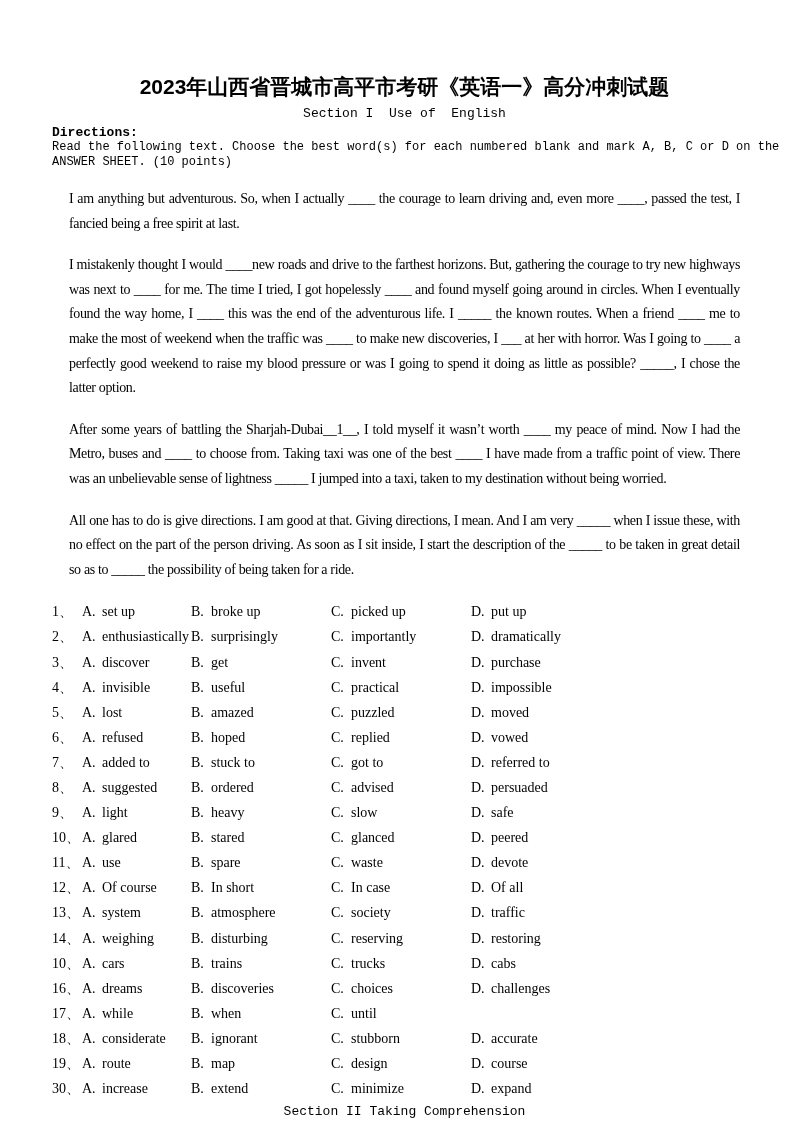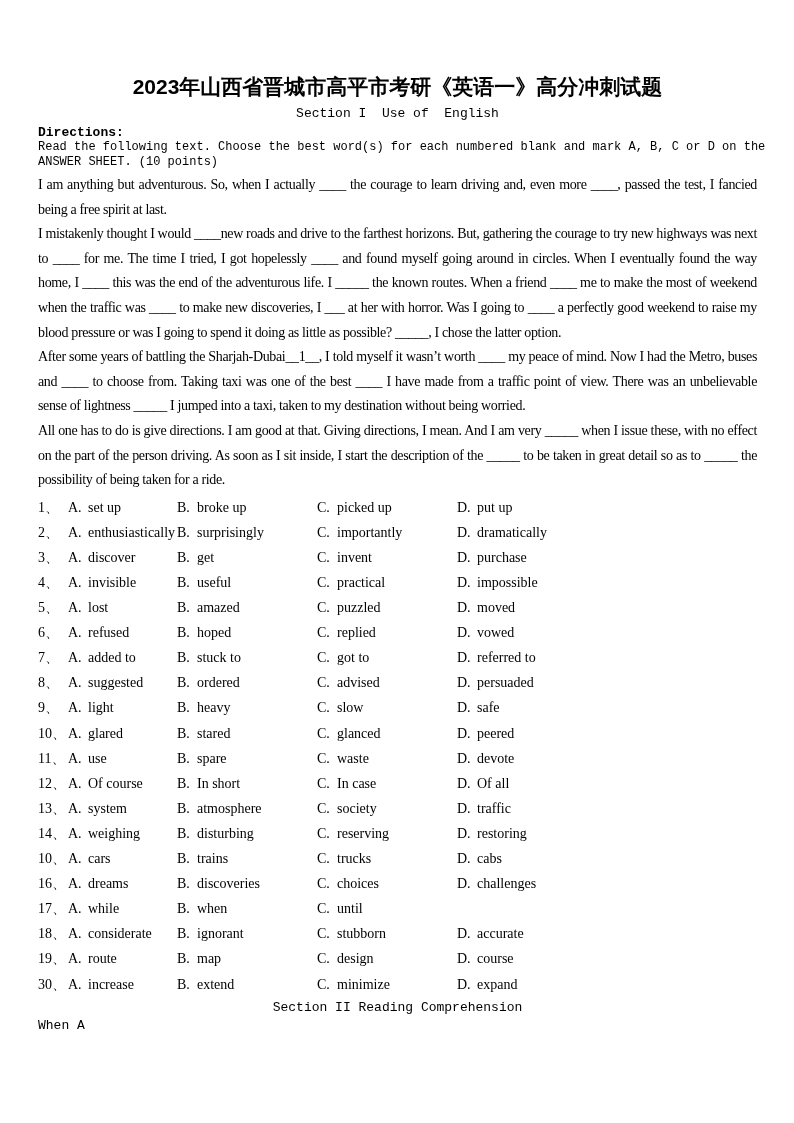--- a/index.html
+++ b/index.html
@@ -1,35 +1,35 @@
 <!DOCTYPE html>
 <html><head>
 <meta charset="utf-8">
 <style>
   html,body{margin:0;padding:0;background:#ffffff;}
   .page{
     position:relative;
     width:794px;height:1123px;
     box-sizing:border-box;
-    padding:74px 37px 0 38px;
+    padding:74px 37px 0 52px;
     background:#ffffff;color:#000000;
     font-family:"Liberation Serif","DejaVu Serif",serif;
     overflow:hidden;
   }
   .title{
     font-family:"Liberation Sans","DejaVu Sans",sans-serif;
     font-size:21px;font-weight:bold;text-align:center;
     line-height:25px;margin:0 0 7px 0;
   }
   .mono{font-family:"Liberation Mono","DejaVu Sans Mono",monospace;}
   .section-heading{font-size:13px;text-align:center;line-height:16px;white-space:pre-wrap;}
   .directions-label{font-size:13px;font-weight:bold;line-height:15px;margin-top:3px;}
   .directions-line{font-size:12px;line-height:15px;white-space:nowrap;}
   .passage{font-size:14px;letter-spacing:-0.35px;line-height:24.6px;text-align:justify;margin-top:3px;}
-  .passage p{margin:0;}
+  .passage p{margin:17px;}
   .questions{font-size:14px;margin-top:2px;}
   .q-row{
     display:grid;
     grid-template-columns:30px 109px 140px 140px auto;
     height:25.1px;line-height:25.1px;
     white-space:nowrap;
   }
   .q-letter{display:inline-block;width:20px;}
   .section2-heading{font-size:13px;text-align:center;line-height:16px;margin-top:3px;}
   .part-label{font-size:13px;line-height:16px;margin-top:2px;}
@@ -188,15 +188,15 @@
       </div>
       <div class="q-row">
         <span class="q-num">30、</span>
         <span class="q-opt"><span class="q-letter">A.</span>increase</span>
         <span class="q-opt"><span class="q-letter">B.</span>extend</span>
         <span class="q-opt"><span class="q-letter">C.</span>minimize</span>
         <span class="q-opt"><span class="q-letter">D.</span>expand</span>
       </div>
     </div>
 
-  <div class="section2-heading mono">Section II Reading Comprehension</div>
+  <div class="section2-heading mono">Section II Taking Comprehension</div>
   <div class="part-label mono">When A</div>
 </div>
 
 </body></html>

